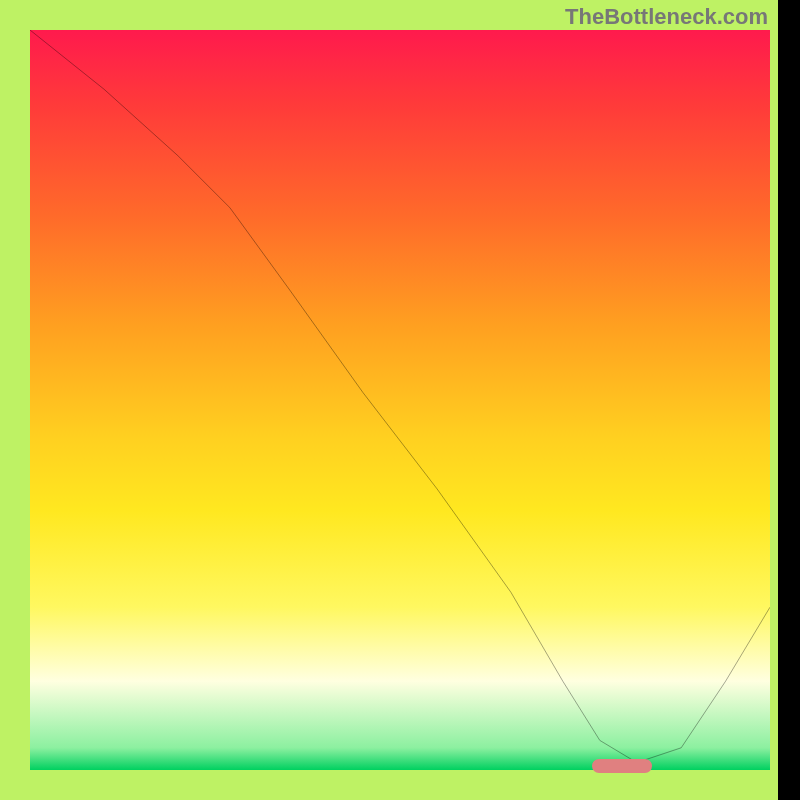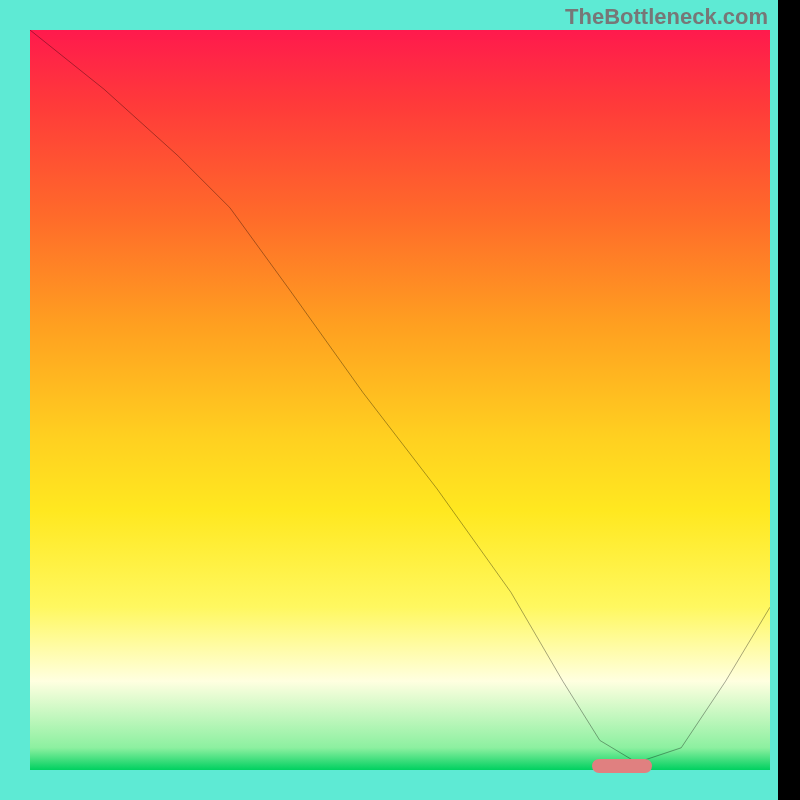--- a/index.html
+++ b/index.html
@@ -8,21 +8,21 @@
     width: 800px;
     height: 800px;
     background: #000;
     font-family: Arial, Helvetica, sans-serif;
     overflow: hidden;
   }
   .outer {
     position: relative;
     width: 778px;
     height: 800px;
-    background: #5eead4;
+    background: #bef264;
   }
   .attribution {
     position: absolute;
     top: 4px;
     right: 10px;
     color: #777;
     font-size: 22px;
     font-weight: bold;
     user-select: none;
   }

